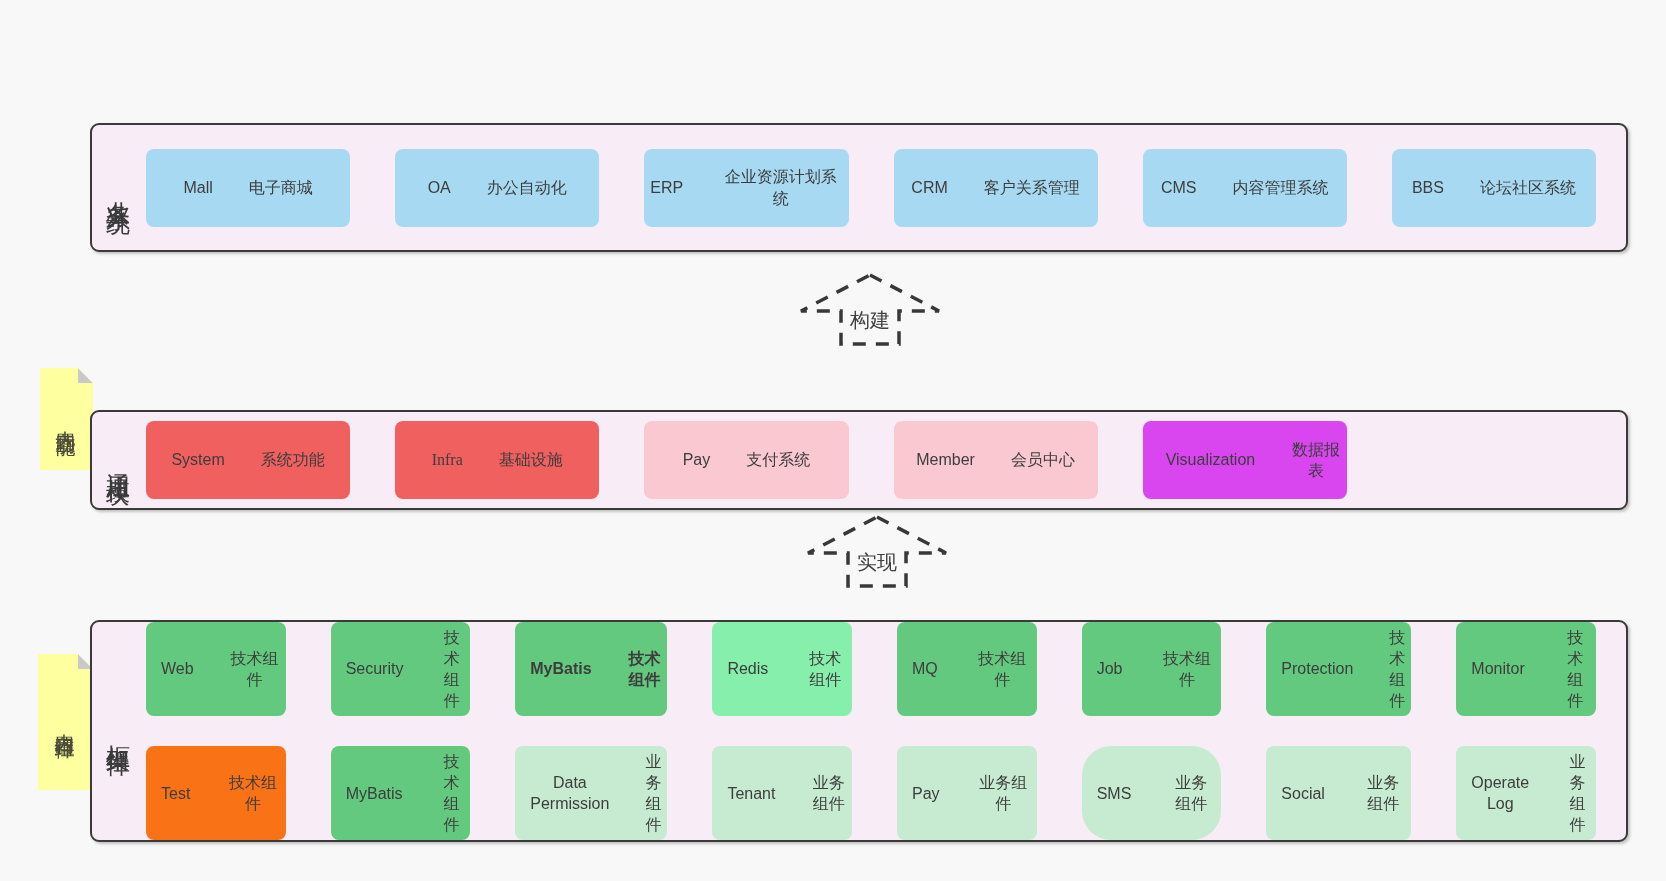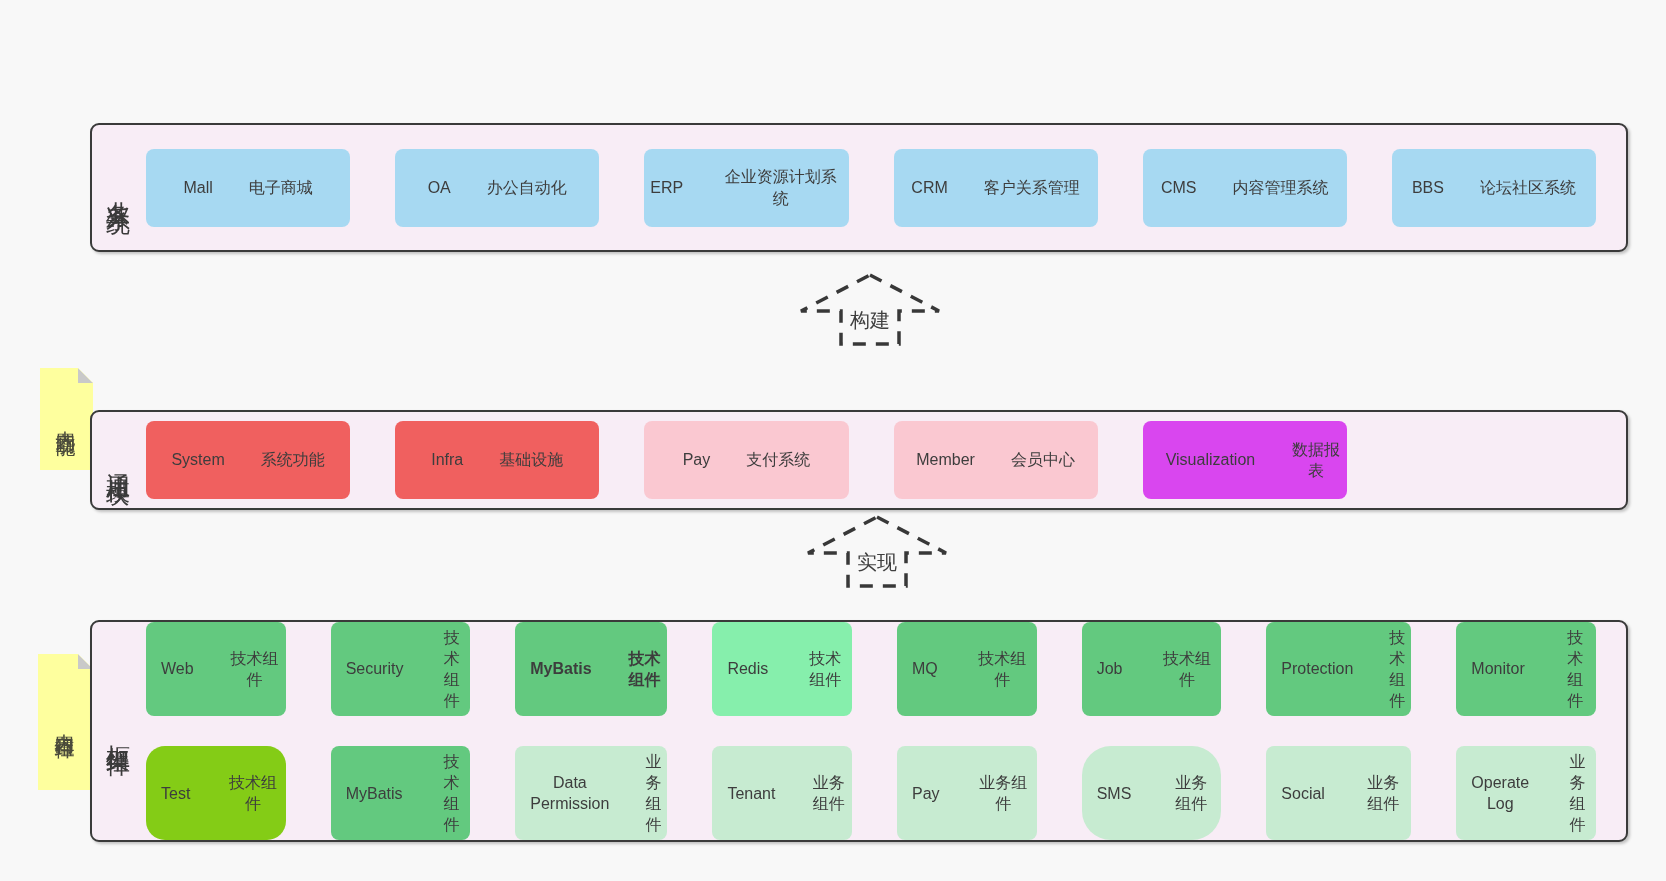--- a/index.html
+++ b/index.html
@@ -112,21 +112,21 @@
     <div class="arrow-label">构建</div>
   </div>
 
   <section class="panel" id="panel-modules">
     <div class="panel-label">通用模块</div>
     <div class="grid cols-6" id="grid-modules">
         <div class="box" style="background: rgb(240, 96, 95);">
           <div>System</div>
           <div>系统功能</div>
         </div>
-        <div class="box" style="background: rgb(240, 96, 95);">
+        <div class="box" style="background: rgb(240, 96, 95); font-family: Liberation Serif, serif;">
           <div>Infra</div>
           <div>基础设施</div>
         </div>
         <div class="box" style="background: rgb(250, 200, 209);">
           <div>Pay</div>
           <div>支付系统</div>
         </div>
         <div class="box" style="background: rgb(250, 200, 209);">
           <div>Member</div>
           <div>会员中心</div>
@@ -173,21 +173,21 @@
           <div>技术组件</div>
         </div>
         <div class="box" style="background: rgb(99, 201, 127);">
           <div>Protection</div>
           <div>技术组件</div>
         </div>
         <div class="box" style="background: rgb(99, 201, 127);">
           <div>Monitor</div>
           <div>技术组件</div>
         </div>
-        <div class="box" style="background: #84cc16; border-radius: 19px;">
+        <div class="box" style="background: #f97316;">
           <div>Test</div>
           <div>技术组件</div>
         </div>
         <div class="box" style="background: rgb(99, 201, 127);">
           <div>MyBatis</div>
           <div>技术组件</div>
         </div>
         <div class="box" style="background: rgb(199, 235, 209);">
           <div>Data Permission</div>
           <div>业务组件</div>

